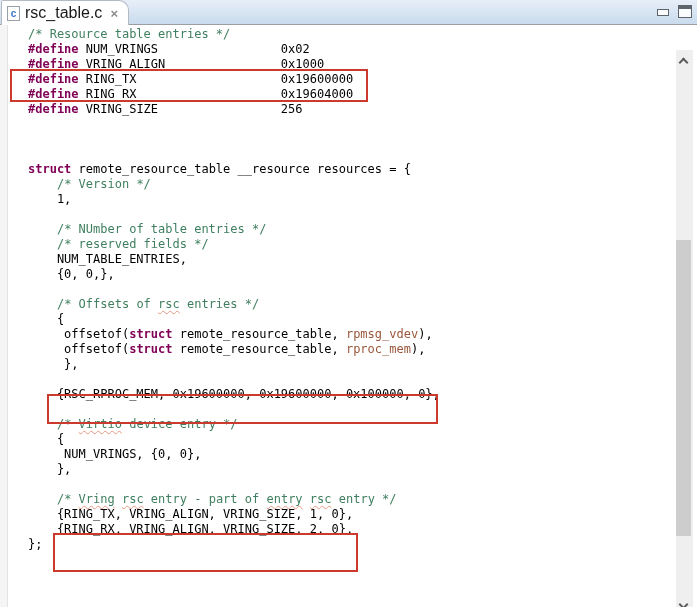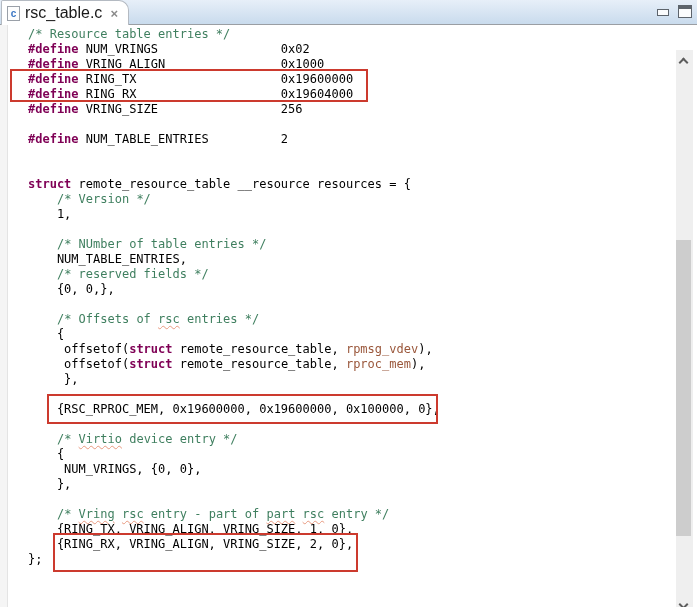--- a/index.html
+++ b/index.html
@@ -82,46 +82,45 @@
   <div class="editor">
     <div class="ruler"></div>
     <div class="code-area" id="code">
         <div class="line"><span class="s-c">/* Resource table entries */</span></div>
         <div class="line"><span class="s-k">#define</span><span class="s-p"> NUM_VRINGS                 0x02</span></div>
         <div class="line"><span class="s-k">#define</span><span class="s-p"> VRING_ALIGN                0x1000</span></div>
         <div class="line"><span class="s-k">#define</span><span class="s-p"> RING_TX                    0x19600000</span></div>
         <div class="line"><span class="s-k">#define</span><span class="s-p"> RING_RX                    0x19604000</span></div>
         <div class="line"><span class="s-k">#define</span><span class="s-p"> VRING_SIZE                 256</span></div>
         <div class="line"></div>
-        <div class="line"><span class="s-k">#define</span><span class="s-p"> NUM_TABLE_ENTRIES          2</span></div>
         <div class="line"></div>
         <div class="line"></div>
         <div class="line"><span class="s-k">struct</span><span class="s-p"> remote_resource_table __resource resources = {</span></div>
         <div class="line"><span class="s-p">    </span><span class="s-c">/* Version */</span></div>
         <div class="line"><span class="s-p">    1,</span></div>
         <div class="line"></div>
         <div class="line"><span class="s-p">    </span><span class="s-c">/* NUmber of table entries */</span></div>
+        <div class="line"><span class="s-p">    </span><span class="s-c">/* reserved fields */</span></div>
         <div class="line"><span class="s-p">    NUM_TABLE_ENTRIES,</span></div>
-        <div class="line"><span class="s-p">    </span><span class="s-c">/* reserved fields */</span></div>
         <div class="line"><span class="s-p">    {0, 0,},</span></div>
         <div class="line"></div>
         <div class="line"><span class="s-p">    </span><span class="s-c">/* Offsets of </span><span class="s-cq">rsc</span><span class="s-c"> entries */</span></div>
         <div class="line"><span class="s-p">    {</span></div>
         <div class="line"><span class="s-p">     offsetof(</span><span class="s-k">struct</span><span class="s-p"> remote_resource_table, </span><span class="s-f">rpmsg_vdev</span><span class="s-p">),</span></div>
         <div class="line"><span class="s-p">     offsetof(</span><span class="s-k">struct</span><span class="s-p"> remote_resource_table, </span><span class="s-f">rproc_mem</span><span class="s-p">),</span></div>
         <div class="line"><span class="s-p">     },</span></div>
         <div class="line"></div>
         <div class="line"><span class="s-p">    {RSC_RPROC_MEM, 0x19600000, 0x19600000, 0x100000, 0},</span></div>
         <div class="line"></div>
         <div class="line"><span class="s-p">    </span><span class="s-c">/* </span><span class="s-cq">Virtio</span><span class="s-c"> device entry */</span></div>
         <div class="line"><span class="s-p">    {</span></div>
         <div class="line"><span class="s-p">     NUM_VRINGS, {0, 0},</span></div>
         <div class="line"><span class="s-p">    },</span></div>
         <div class="line"></div>
-        <div class="line"><span class="s-p">    </span><span class="s-c">/* </span><span class="s-cq">Vring</span><span class="s-c"> </span><span class="s-cq">rsc</span><span class="s-c"> entry - part of </span><span class="s-cq">part</span><span class="s-c"> </span><span class="s-cq">rsc</span><span class="s-c"> entry */</span></div>
+        <div class="line"><span class="s-p">    </span><span class="s-c">/* </span><span class="s-cq">Vring</span><span class="s-c"> </span><span class="s-cq">rsc</span><span class="s-c"> entry - part of </span><span class="s-cq">entry</span><span class="s-c"> </span><span class="s-cq">rsc</span><span class="s-c"> entry */</span></div>
         <div class="line"><span class="s-p">    {RING_TX, VRING_ALIGN, VRING_SIZE, 1, 0},</span></div>
         <div class="line"><span class="s-p">    {RING_RX, VRING_ALIGN, VRING_SIZE, 2, 0},</span></div>
         <div class="line"><span class="s-p">};</span></div>
       </div>
 
     <div class="vscroll">
       <span class="chev chev-up"></span>
       <div class="vthumb"></div>
       <span class="chev chev-down"></span>
     </div>

